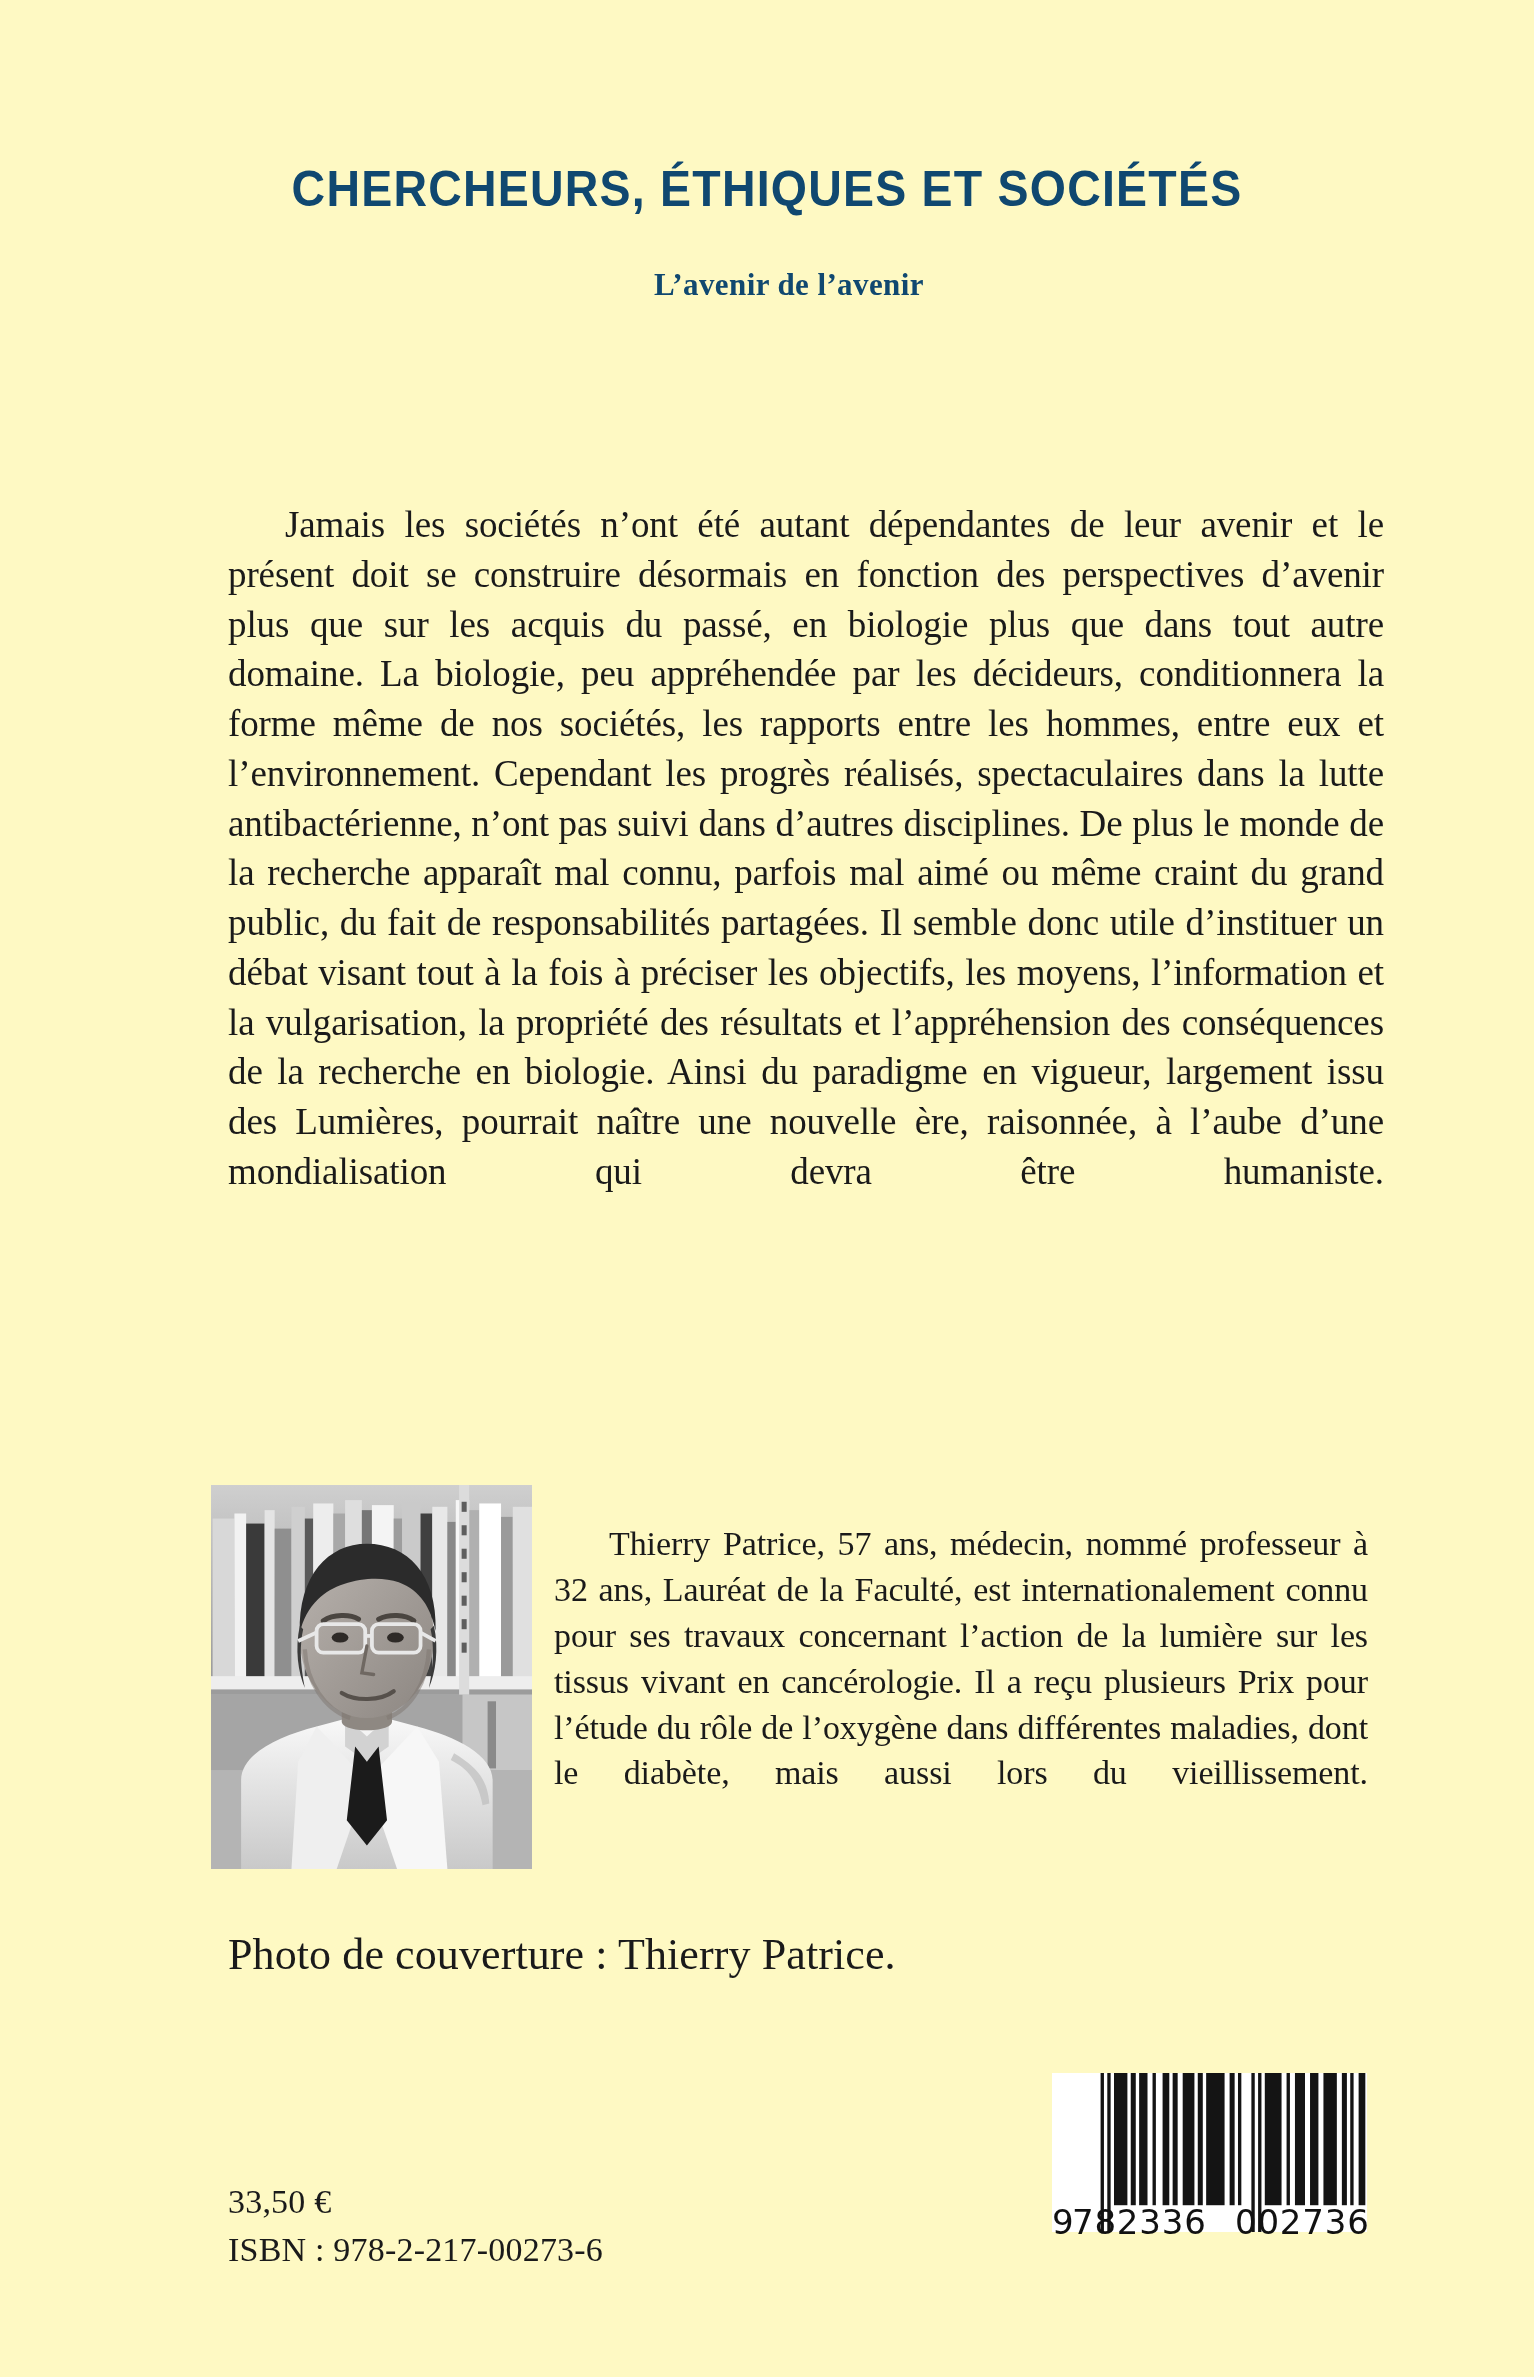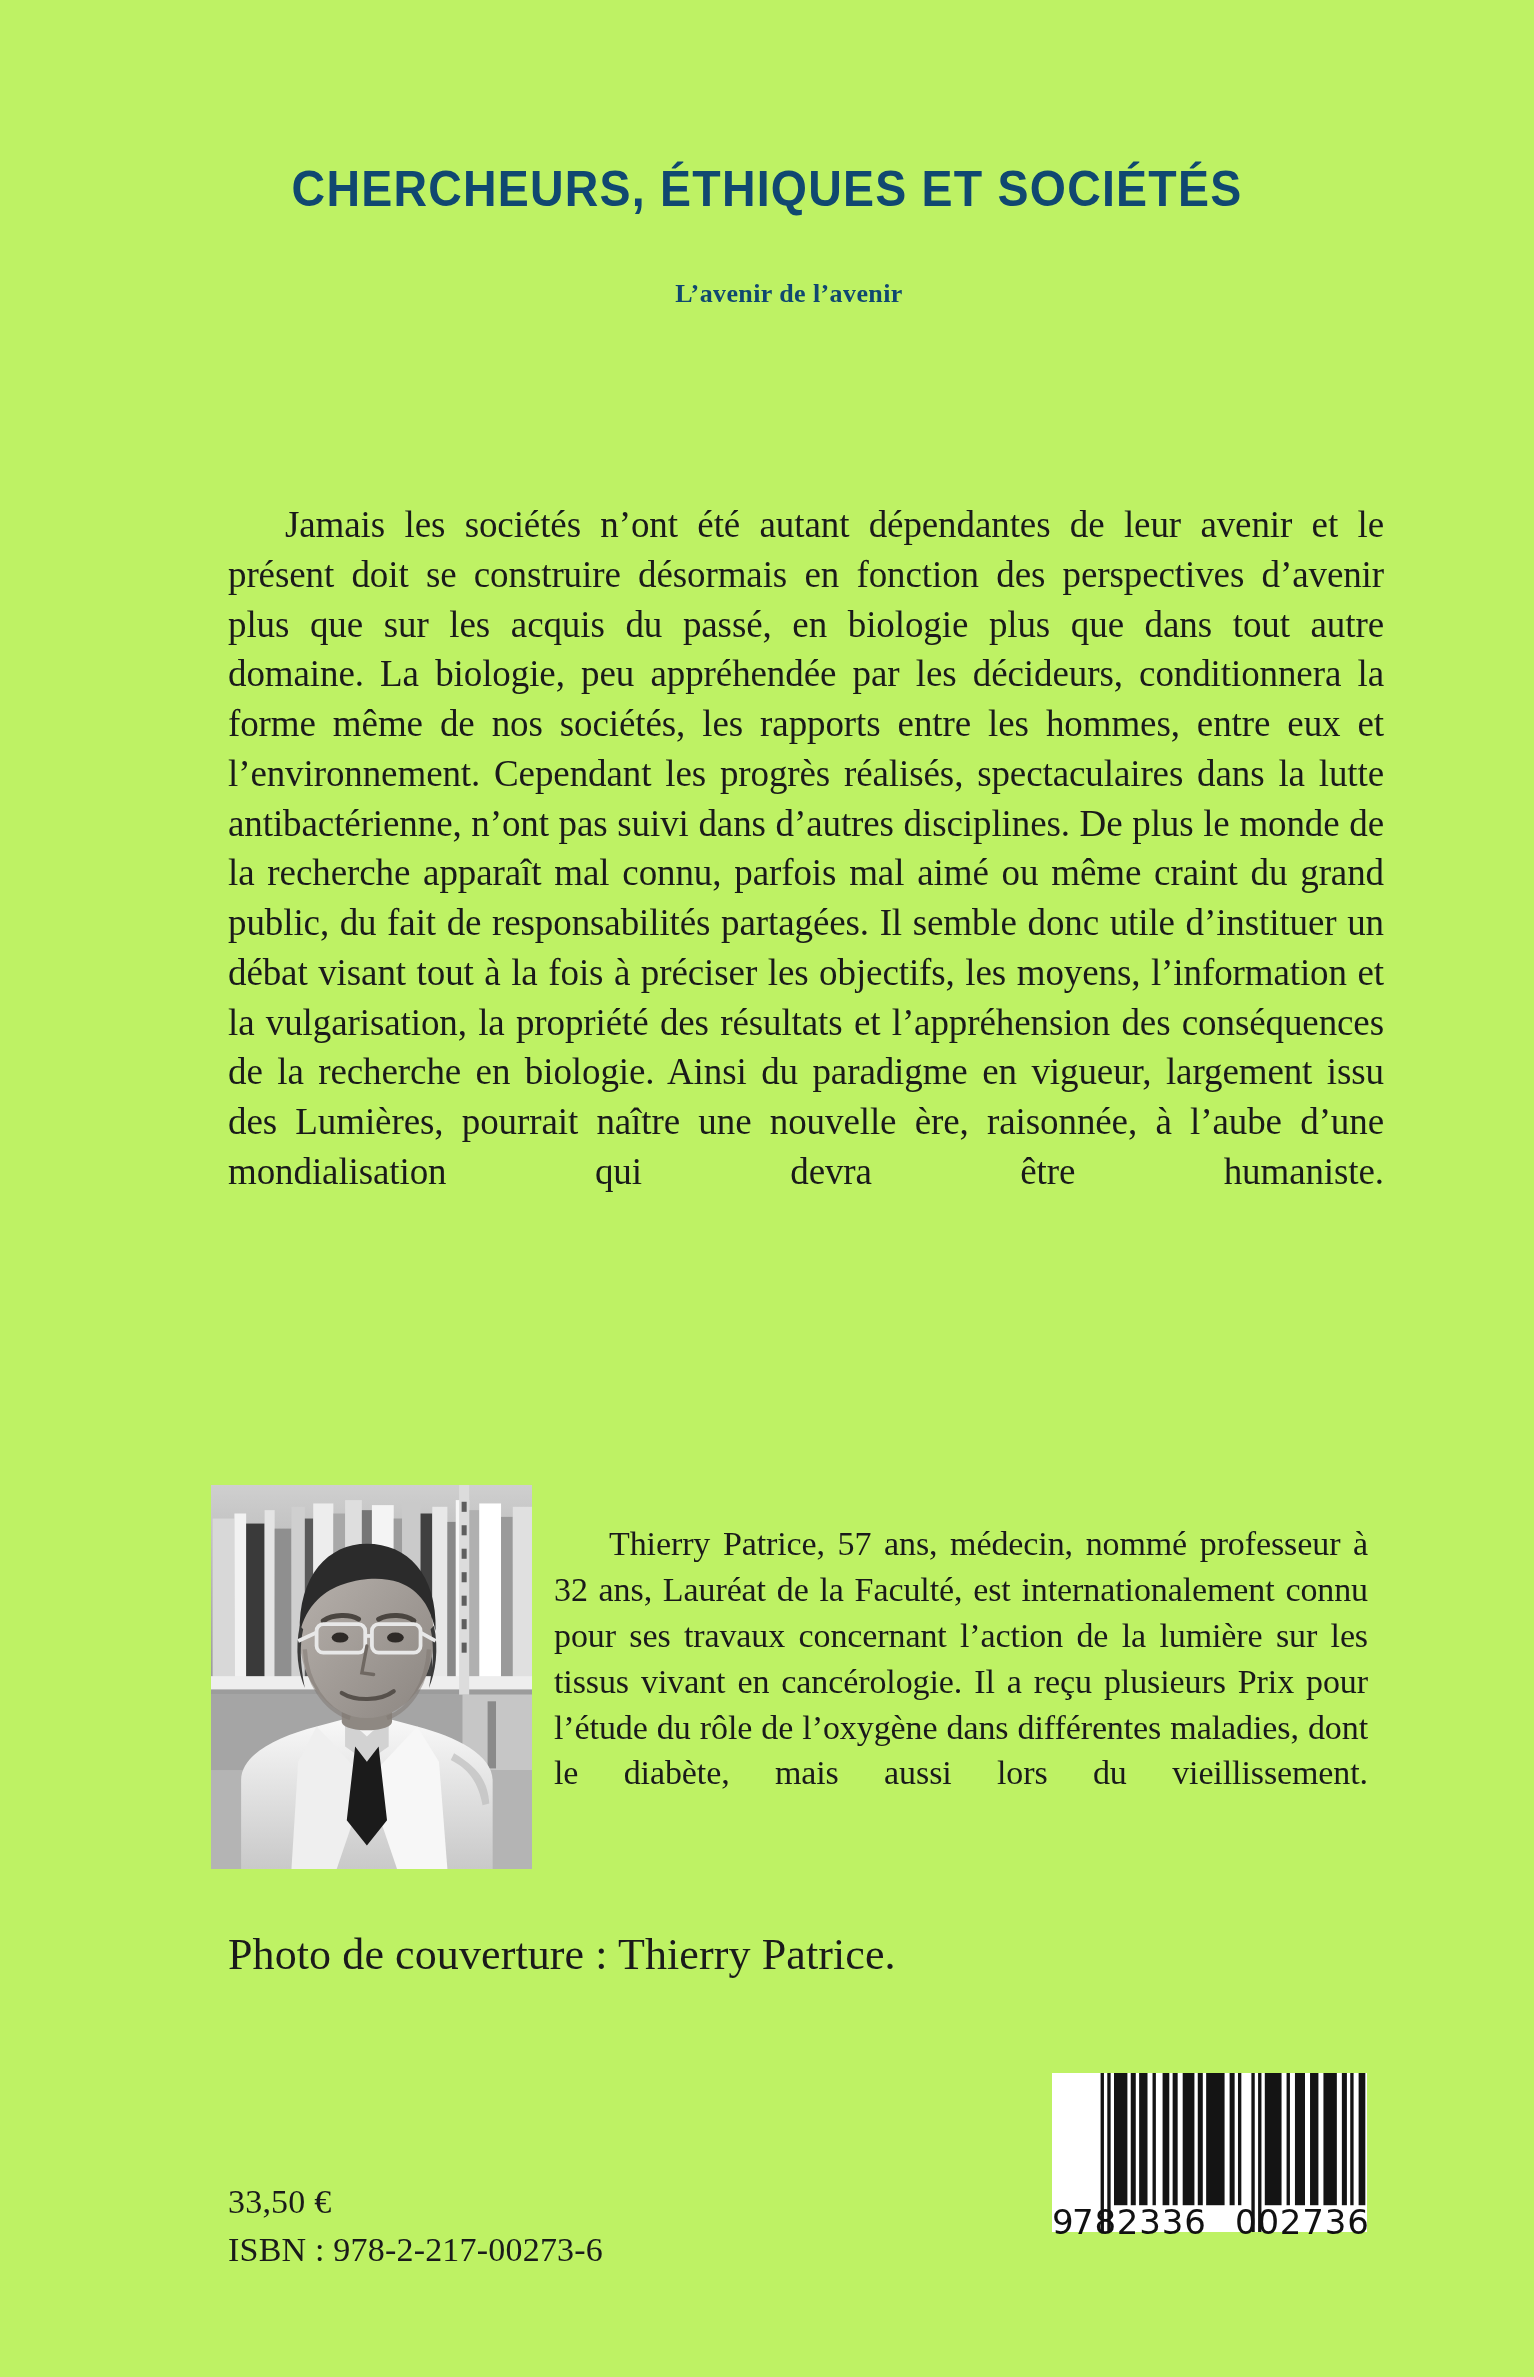--- a/index.html
+++ b/index.html
@@ -12,21 +12,21 @@
     height: 2377px;
     position: relative;
     overflow: hidden;
     font-family: "Liberation Serif", serif;
     color: #1a1a1a;
   }
 
   .page {
     position: absolute;
     inset: 0;
-    background: #bef264;
+    background: #fef9c3;
   }
 
   
   .title-block {
     position: absolute;
     left: 0;
     right: 0;
     top: 164px;
     text-align: center;
   }
@@ -39,23 +39,23 @@
     line-height: 1;
     transform: scaleX(0.93);
     transform-origin: center;
     margin: 0;
     white-space: nowrap;
   }
   .book-subtitle {
     font-family: "Liberation Serif", serif;
     font-weight: bold;
     color: #104870;
-    font-size: 26px;
+    font-size: 31px;
     line-height: 1;
-    margin: 12px;
+    margin: 0;
     padding-top: 55px;
     letter-spacing: 0.4px;
     white-space: nowrap;
     padding-left: 44px;
   }
 
   
   .blurb {
     position: absolute;
     left: 228px;

